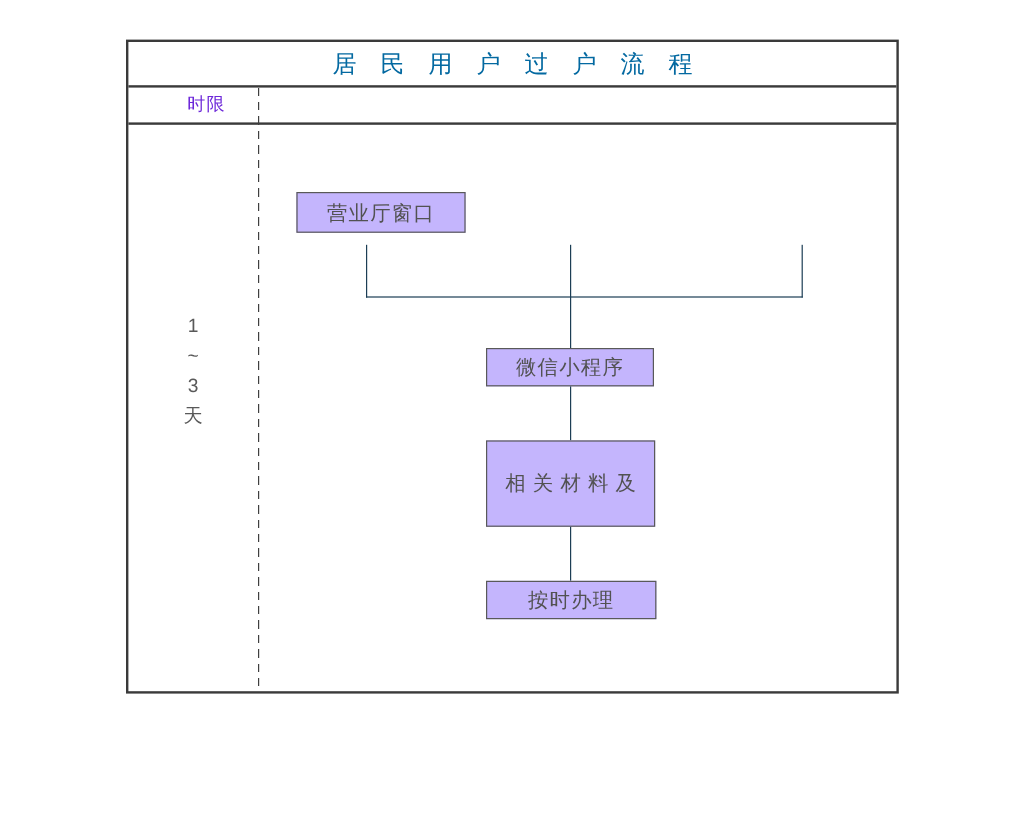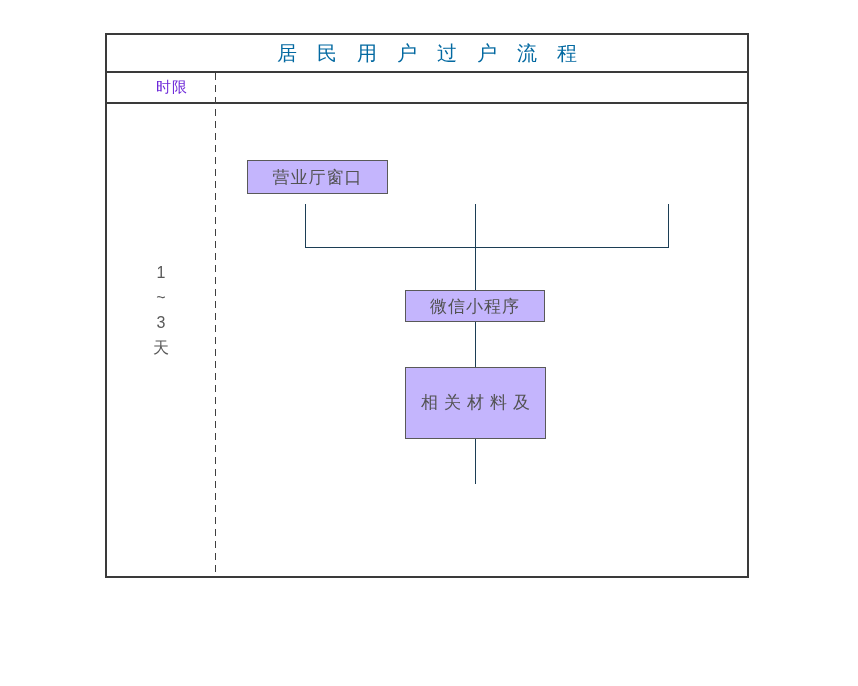--- a/index.html
+++ b/index.html
@@ -164,15 +164,16 @@
     <div class="flow-box step-1">微信小程序</div>
 
     <div class="conn v-line conn-a"></div>
 
     <div class="flow-box step-2">
       <div class="line-spaced">相关材料及</div>
     </div>
 
     <div class="conn v-line conn-b"></div>
 
+    <div class="flow-box step-3">按时办理</div>
 
   </div>
 </div>
 
 </body></html>

